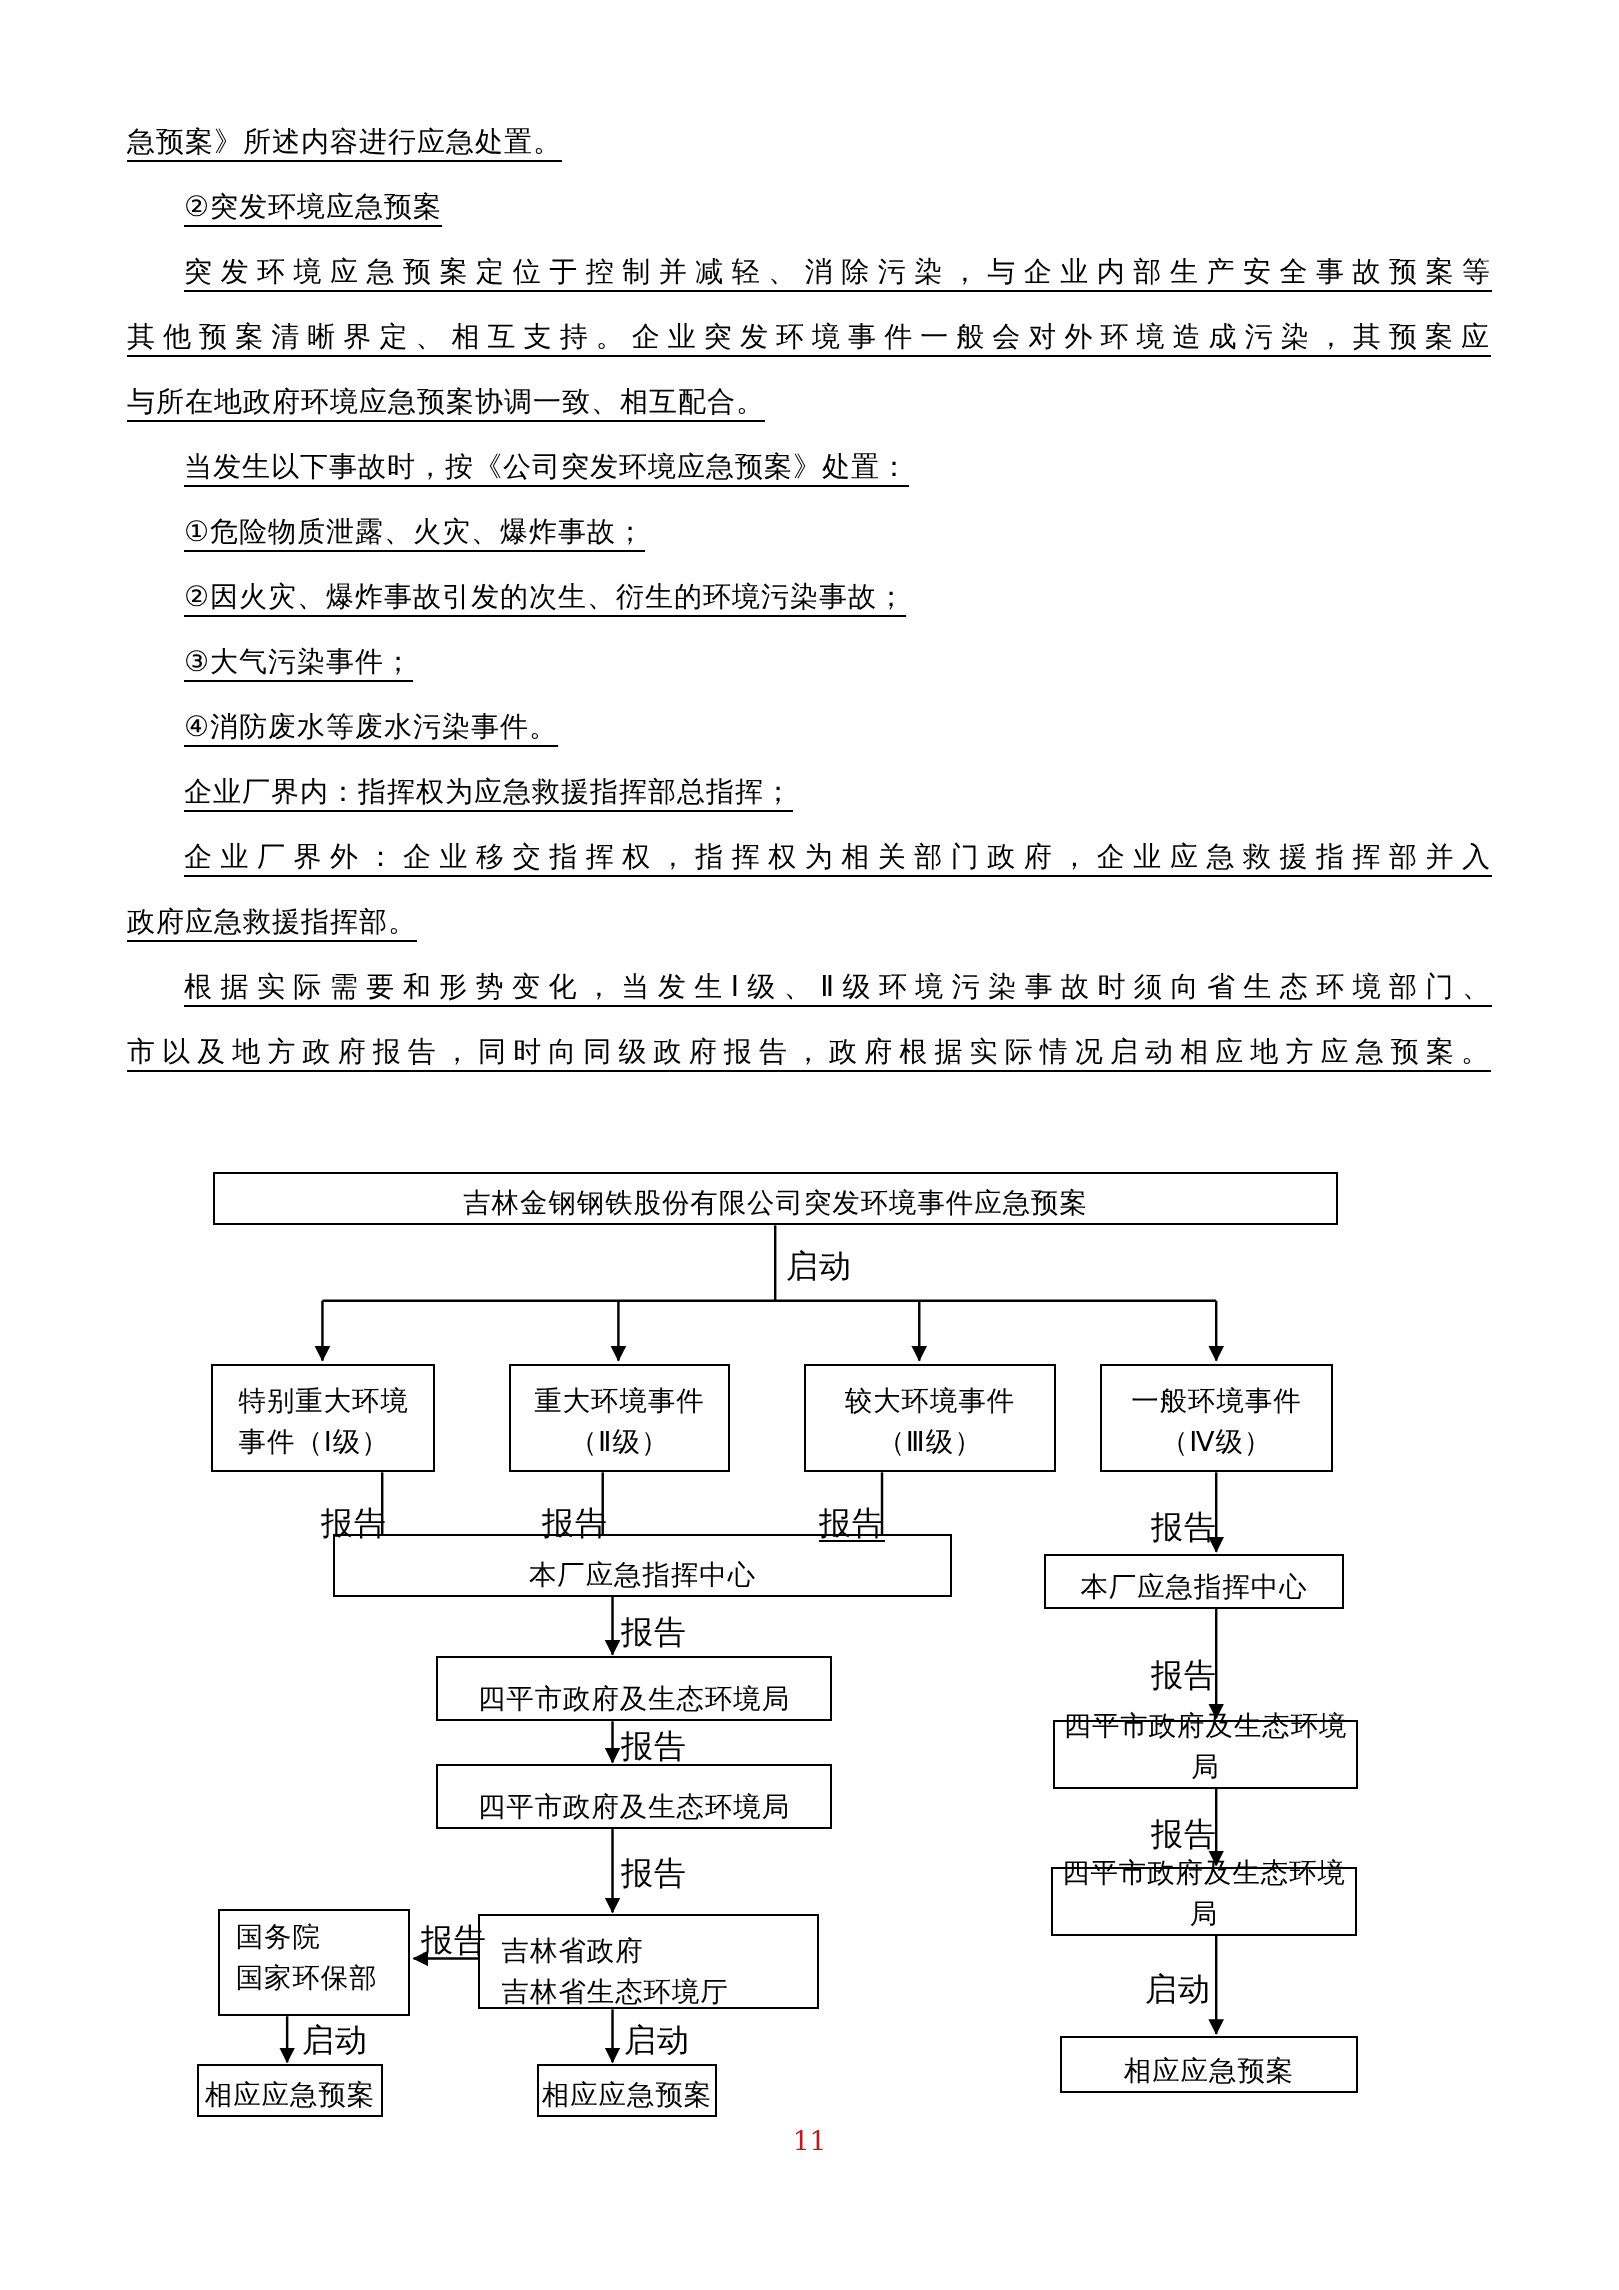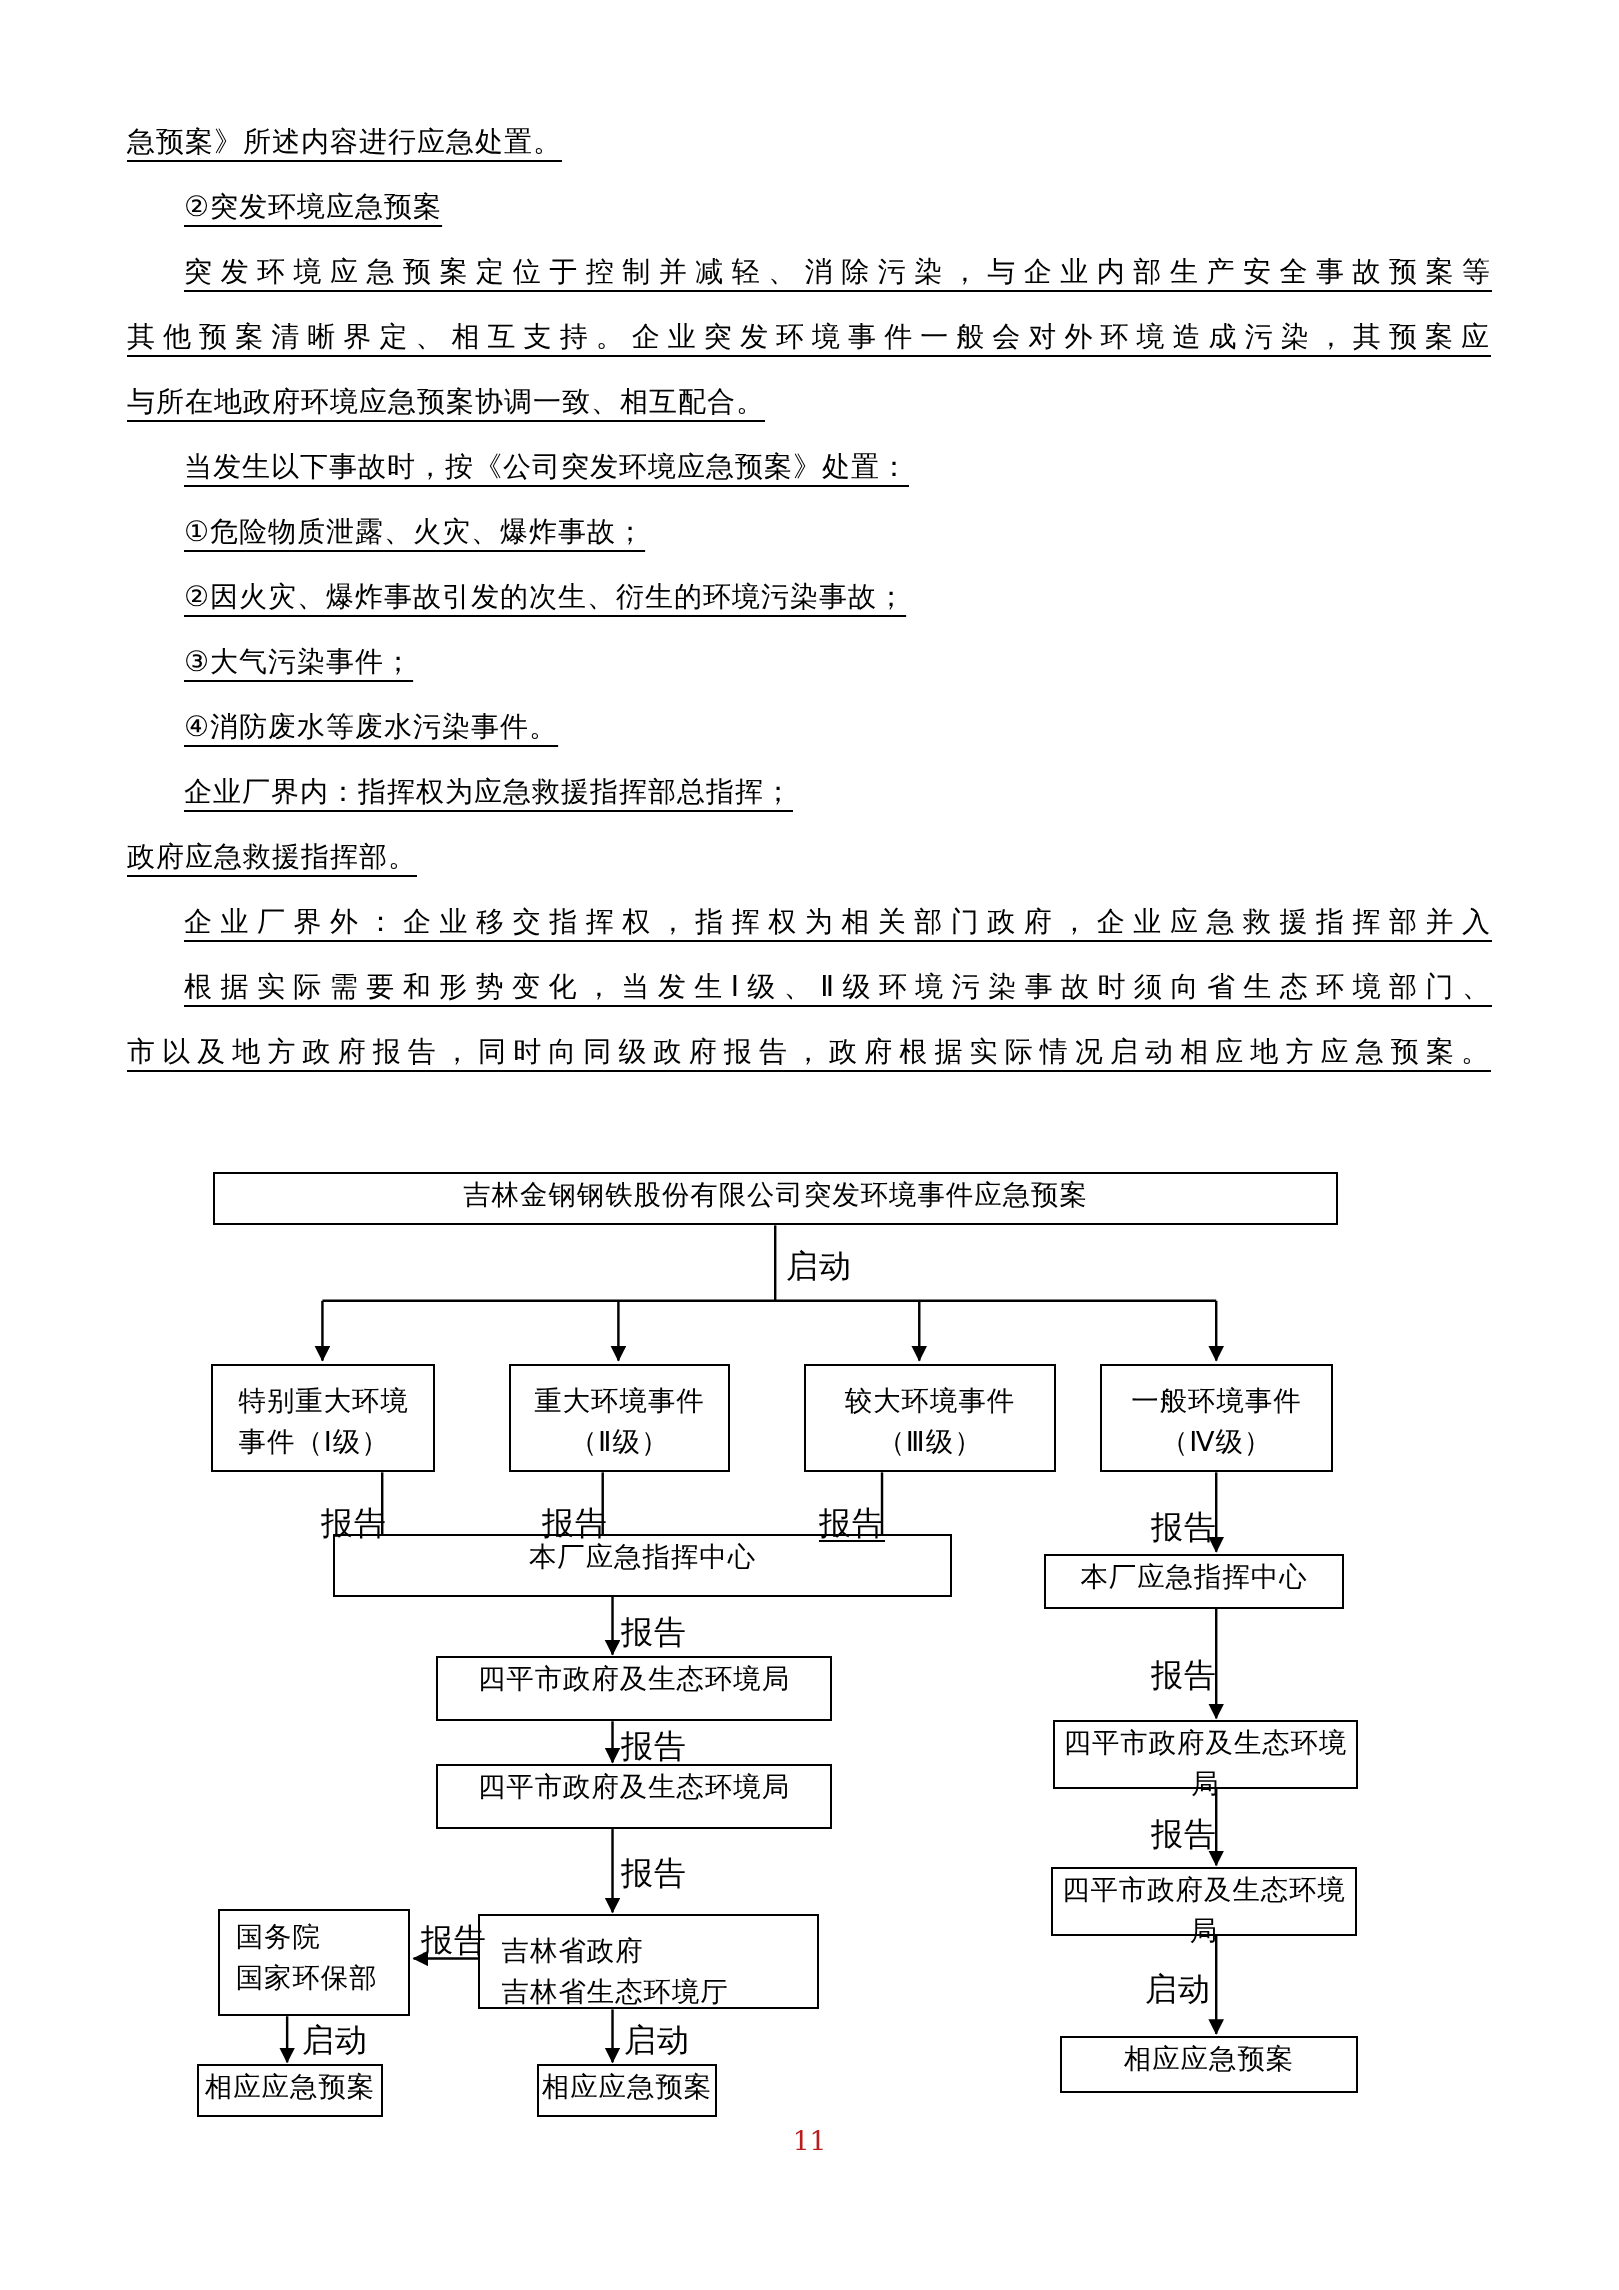--- a/index.html
+++ b/index.html
@@ -22,21 +22,21 @@
   .ind{padding-left:57px;}
   .just{white-space:normal;text-align:justify;text-align-last:justify;letter-spacing:2px;}
   .ind.just{width:1308px;}
   
   #flow{position:absolute;left:0;top:0;width:1619px;height:2291px;}
   #connectors{position:absolute;left:0;top:0;pointer-events:none;}
   .fbox{
     position:absolute;box-sizing:border-box;
     border:2px solid #000;background:#fff;
     font-size:27.4px;letter-spacing:1px;
-    display:flex;flex-direction:column;justify-content:flex-start;align-items:center;
+    display:flex;flex-direction:column;justify-content:flex-end;align-items:center;
     text-align:center;
   }
   .fbox .bl{display:block;line-height:41px;}
   .fbox.leftalign{align-items:flex-start;text-align:left;}
   .elabel{
     position:absolute;font-size:32px;letter-spacing:1px;white-space:nowrap;
   }
   .elabel.ul{text-decoration:underline;text-decoration-thickness:2px;text-underline-offset:5.9px;}
   
   #pagenum{
@@ -55,22 +55,22 @@
     <div class="pline ind">②突发环境应急预案</div>
     <div class="pline ind just">突发环境应急预案定位于控制并减轻、消除污染，与企业内部生产安全事故预案等</div>
     <div class="pline just">其他预案清晰界定、相互支持。企业突发环境事件一般会对外环境造成污染，其预案应</div>
     <div class="pline">与所在地政府环境应急预案协调一致、相互配合。</div>
     <div class="pline ind">当发生以下事故时，按《公司突发环境应急预案》处置：</div>
     <div class="pline ind">①危险物质泄露、火灾、爆炸事故；</div>
     <div class="pline ind">②因火灾、爆炸事故引发的次生、衍生的环境污染事故；</div>
     <div class="pline ind">③大气污染事件；</div>
     <div class="pline ind">④消防废水等废水污染事件。</div>
     <div class="pline ind">企业厂界内：指挥权为应急救援指挥部总指挥；</div>
+    <div class="pline ind just">企业厂界外：企业移交指挥权，指挥权为相关部门政府，企业应急救援指挥部并入</div>
     <div class="pline">政府应急救援指挥部。</div>
-    <div class="pline ind just">企业厂界外：企业移交指挥权，指挥权为相关部门政府，企业应急救援指挥部并入</div>
     <div class="pline ind just">根据实际需要和形势变化，当发生Ⅰ级、Ⅱ级环境污染事故时须向省生态环境部门、</div>
     <div class="pline just">市以及地方政府报告，同时向同级政府报告，政府根据实际情况启动相应地方应急预案。</div>
   </div>
 
   <div id="flow">
 
     <svg id="connectors" width="1619" height="2291" viewBox="0 0 1652 2337">
       <defs>
         <marker id="arr" markerUnits="userSpaceOnUse" markerWidth="22" markerHeight="22" refX="15" refY="8" orient="auto">
           <path d="M0,0 L16,8 L0,16 Z" fill="#000"></path>

